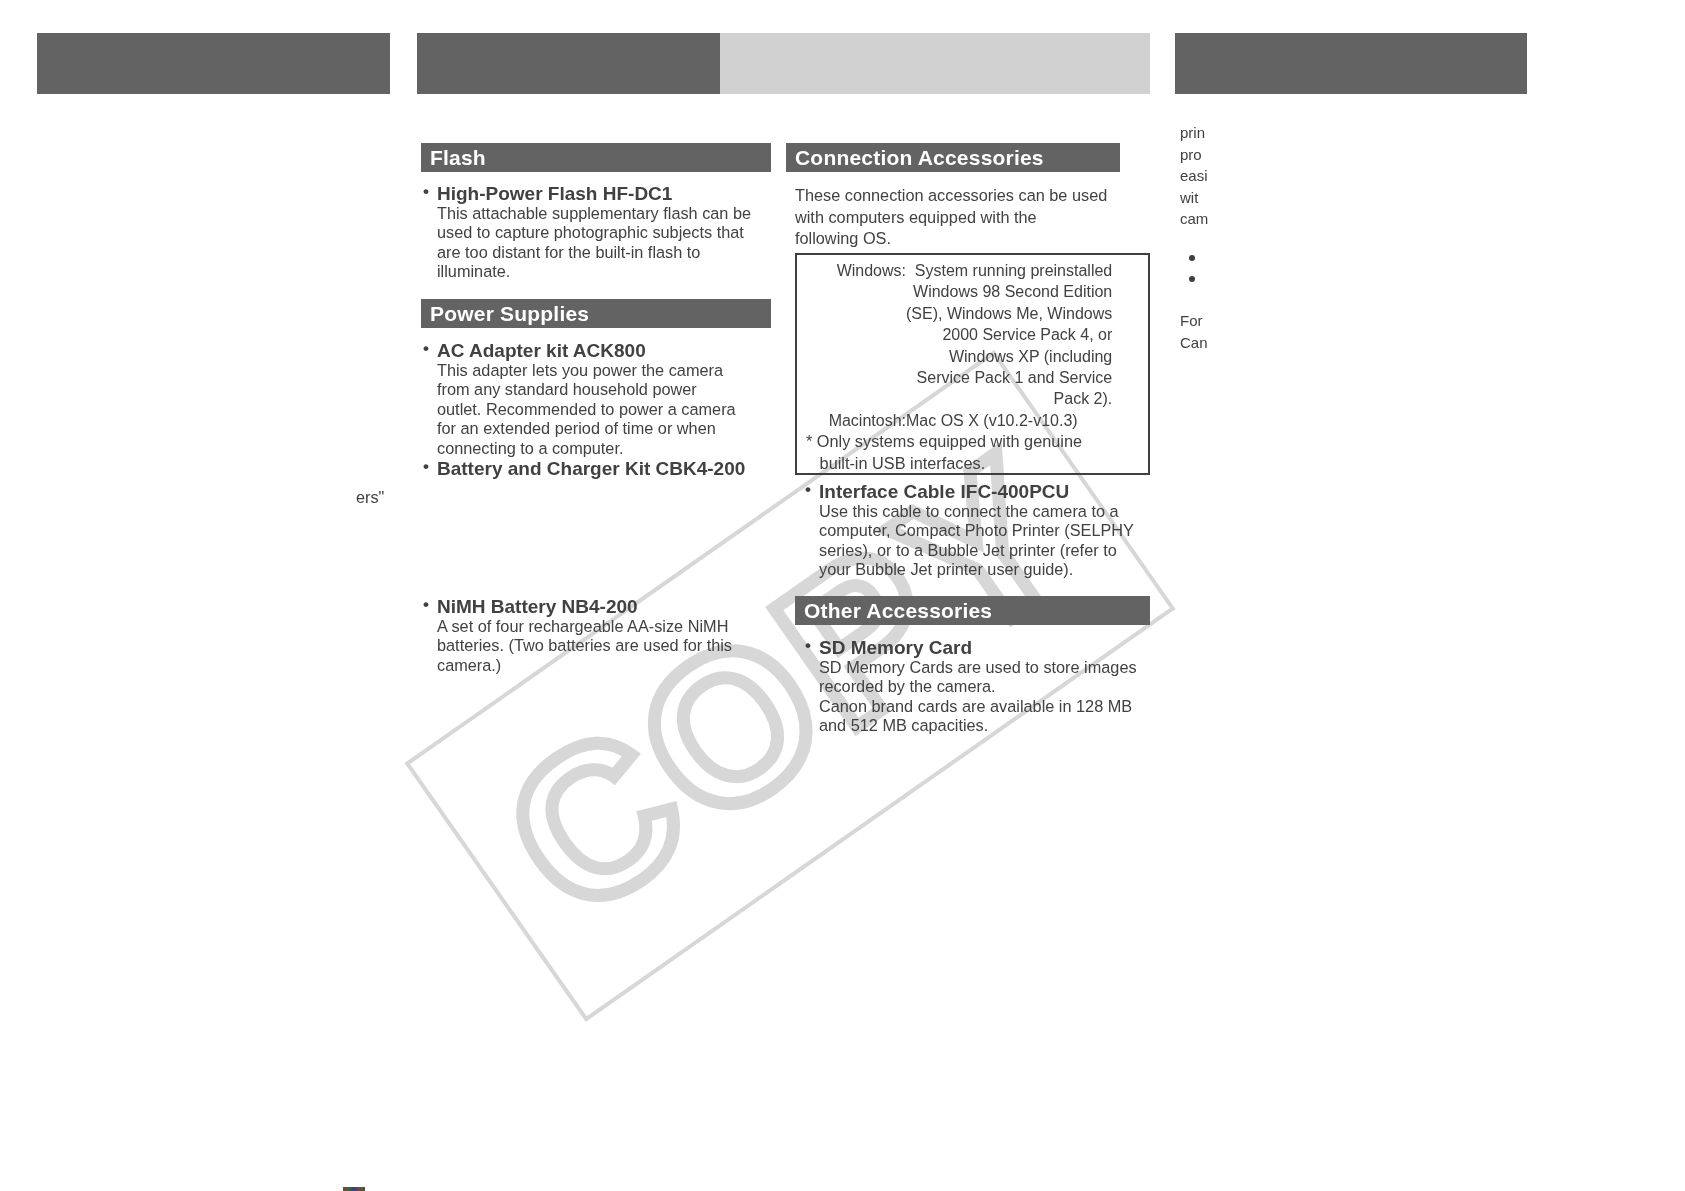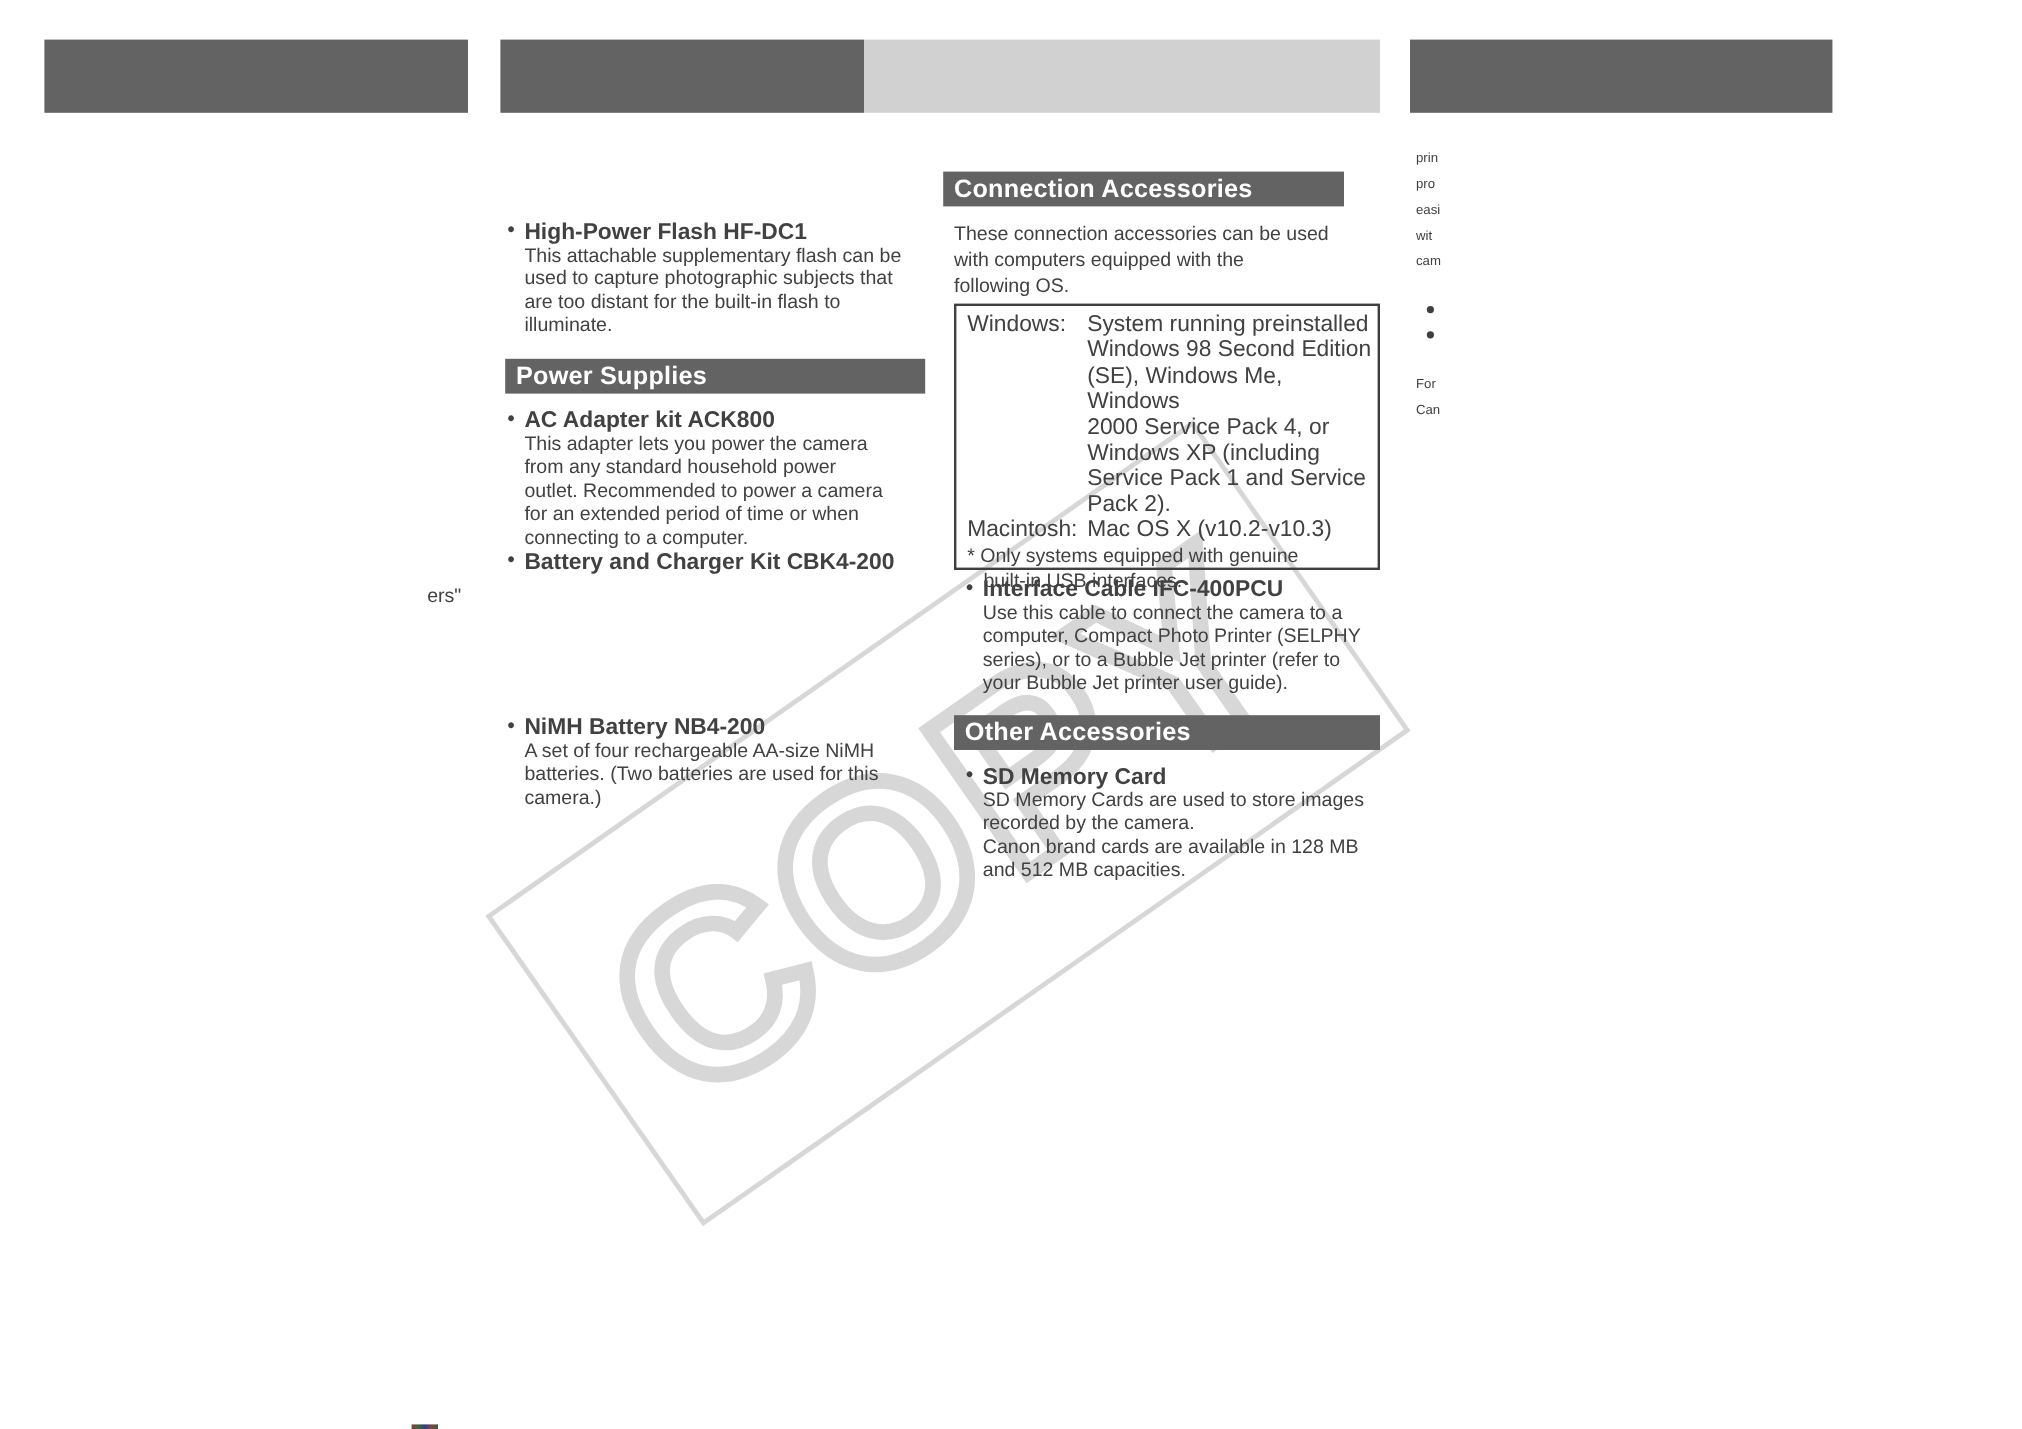--- a/index.html
+++ b/index.html
@@ -10,25 +10,25 @@
   .sec-bar{position:absolute;height:29px;background:#636363;color:#ffffff;
            font-size:21px;font-weight:bold;line-height:29px;padding-left:9px;
            box-sizing:border-box;z-index:2;letter-spacing:0.2px;}
   .txt{position:absolute;font-size:16.3px;line-height:19.6px;white-space:pre-line;z-index:2;}
   .item{position:absolute;z-index:2;}
   .item .dot{position:absolute;left:-14px;top:-2px;font-size:17px;font-weight:bold;}
   .item-title{font-size:19px;font-weight:bold;line-height:19.6px;}
   .item-body{font-size:16.3px;line-height:19.6px;white-space:pre-line;}
   .os-box{position:absolute;left:795px;top:253px;width:355px;height:222px;
           border:2px solid #3f3f3f;box-sizing:border-box;z-index:2;padding:5px 0 0 9px;}
-  .os-row{display:flex;font-size:19px;line-height:21.4px;}
+  .os-row{display:flex;font-size:16px;line-height:21.4px;text-align:right;}
   .os-label{width:100px;flex:0 0 100px;}
   .os-value{white-space:pre-line;}
   .footnote{font-size:16.3px;line-height:21.4px;white-space:pre-wrap;}
-  .fragment{position:absolute;font-size:11px;line-height:21.6px;white-space:pre-line;z-index:2;}
+  .fragment{position:absolute;font-size:15px;line-height:21.6px;white-space:pre-line;z-index:2;}
   .dot-bullet{position:absolute;width:6px;height:6px;border-radius:50%;background:#3f3f3f;z-index:2;}
   .watermark{position:absolute;left:430px;top:528px;width:712px;height:308px;
              border:4px solid #d7d7d7;transform:rotate(-35deg);
              display:flex;align-items:center;justify-content:center;z-index:0;}
   .watermark-text{font-size:210px;font-weight:bold;letter-spacing:8px;color:#e2e2e2;
                   font-family:"Liberation Sans",sans-serif;}
   @supports (-webkit-text-stroke: 1px black){
     .watermark-text{color:transparent;-webkit-text-stroke:13px #d7d7d7;}
   }
   .scan-artifact{position:absolute;left:343px;top:1187px;width:22px;height:4px;z-index:2;
@@ -43,20 +43,21 @@
   <div class="topbar" style="left:417px;width:303px;"></div>
   <div class="topbar light" style="left:720px;width:430px;"></div>
   <div class="topbar" style="left:1175px;width:352px;"></div>
 
   <div class="watermark">
     <div class="watermark-text">COPY</div>
   </div>
 
   <div class="txt" style="left:356px;top:488px;">ers"</div>
 
+  <div class="sec-bar" style="left:421px;top:143px;width:350px;">Flash</div>
 
   <div class="item" style="left:437px;top:184px;width:340px;">
     <span class="dot">•</span>
     <div class="item-title">High-Power Flash HF-DC1</div>
     <div class="item-body">This attachable supplementary flash can be
 used to capture photographic subjects that
 are too distant for the built-in flash to
 illuminate.</div>
   </div>
 

